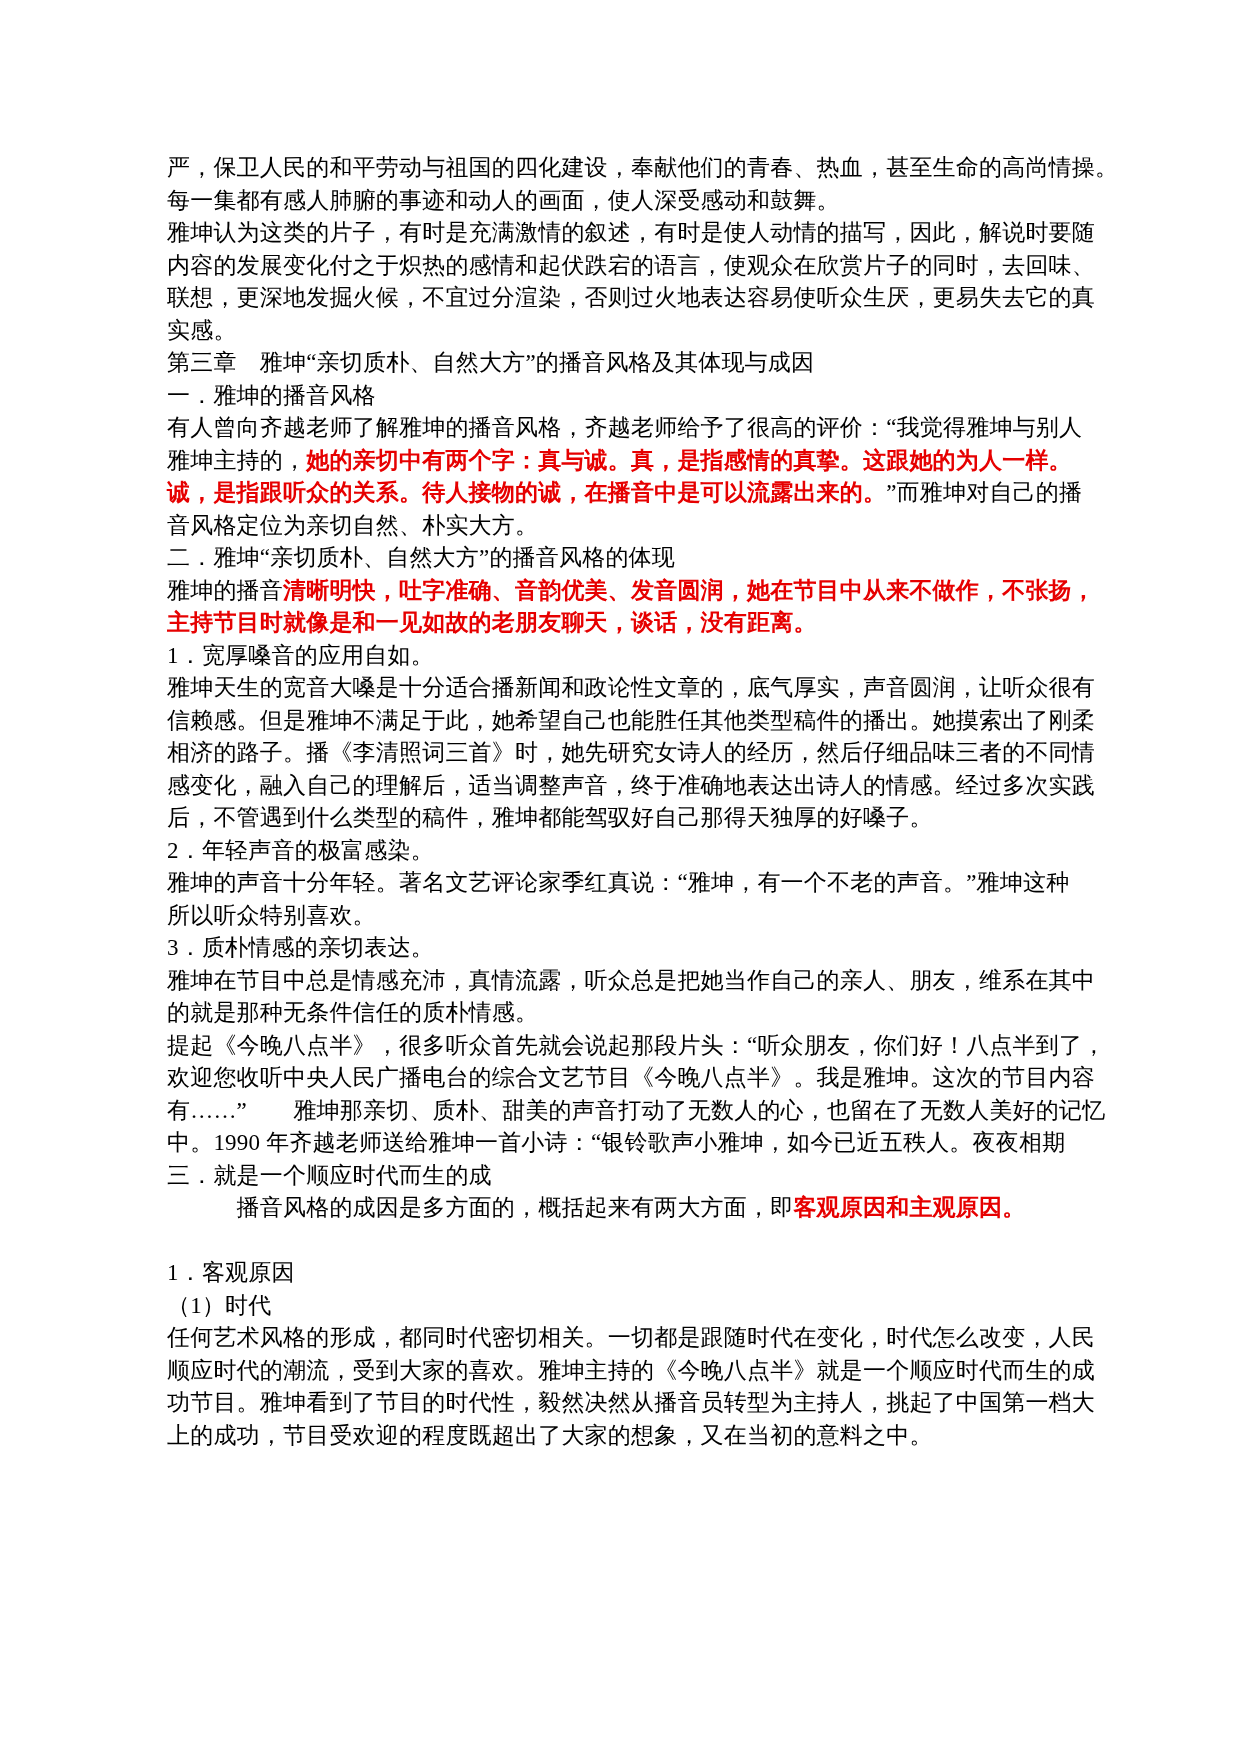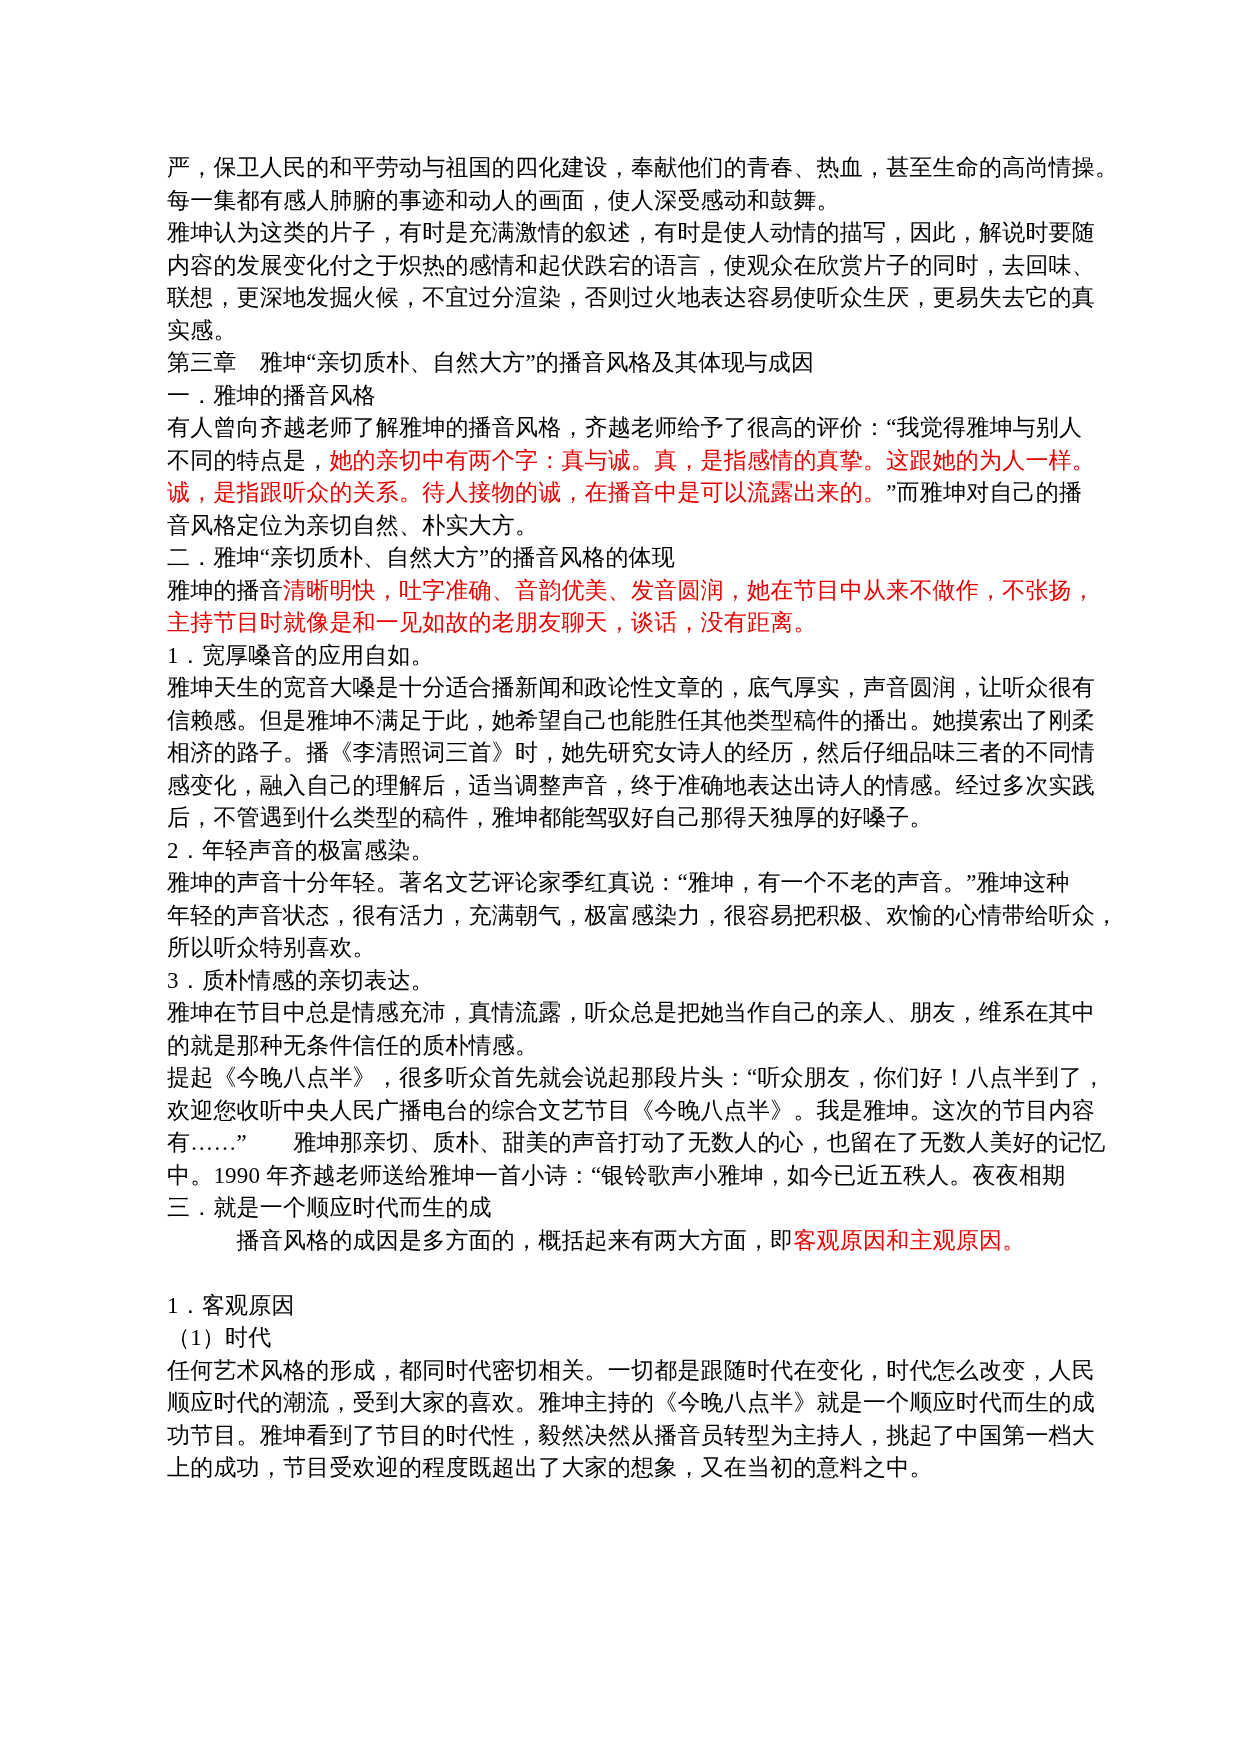--- a/index.html
+++ b/index.html
@@ -23,51 +23,50 @@
     font-size: 23px;
     line-height: 32.5px;
     color: #000000;
     letter-spacing: 0.2px;
   }
   .line {
     white-space: pre;
     height: 32.5px;
   }
   .seg { color: #000000; }
-  .seg.red { color: var(--accent-red, #e60000); }
+  .seg.red { color: var(--accent-red, #e60000); font-weight: bold; }
 </style>
 </head>
 <body>
 
 <div class="page" style="background: rgb(255, 255, 255);">
   <div class="doc-body" style="color: rgb(0, 0, 0);">
       <div class="line"><span class="seg">严，保卫人民的和平劳动与祖国的四化建设，奉献他们的青春、热血，甚至生命的高尚情操。</span></div>
       <div class="line"><span class="seg">每一集都有感人肺腑的事迹和动人的画面，使人深受感动和鼓舞。</span></div>
       <div class="line"><span class="seg">雅坤认为这类的片子，有时是充满激情的叙述，有时是使人动情的描写，因此，解说时要随</span></div>
       <div class="line"><span class="seg">内容的发展变化付之于炽热的感情和起伏跌宕的语言，使观众在欣赏片子的同时，去回味、</span></div>
       <div class="line"><span class="seg">联想，更深地发掘火候，不宜过分渲染，否则过火地表达容易使听众生厌，更易失去它的真</span></div>
       <div class="line"><span class="seg">实感。</span></div>
       <div class="line"><span class="seg">第三章　雅坤“亲切质朴、自然大方”的播音风格及其体现与成因</span></div>
       <div class="line"><span class="seg">一．雅坤的播音风格</span></div>
       <div class="line"><span class="seg">有人曾向齐越老师了解雅坤的播音风格，齐越老师给予了很高的评价：“我觉得雅坤与别人</span></div>
-      <div class="line"><span class="seg">不同的特点是，</span><span class="seg red">她的亲切中有两个字：真与诚。真，是指感情的真挚。这跟她的为人一样。</span></div>
+      <div class="line"><span class="seg">雅坤主持的，</span><span class="seg red">她的亲切中有两个字：真与诚。真，是指感情的真挚。这跟她的为人一样。</span></div>
       <div class="line"><span class="seg red">诚，是指跟听众的关系。待人接物的诚，在播音中是可以流露出来的。</span><span class="seg">”而雅坤对自己的播</span></div>
       <div class="line"><span class="seg">音风格定位为亲切自然、朴实大方。</span></div>
       <div class="line"><span class="seg">二．雅坤“亲切质朴、自然大方”的播音风格的体现</span></div>
       <div class="line"><span class="seg">雅坤的播音</span><span class="seg red">清晰明快，吐字准确、音韵优美、发音圆润，她在节目中从来不做作，不张扬，</span></div>
       <div class="line"><span class="seg red">主持节目时就像是和一见如故的老朋友聊天，谈话，没有距离。</span></div>
       <div class="line"><span class="seg">1．宽厚嗓音的应用自如。</span></div>
       <div class="line"><span class="seg">雅坤天生的宽音大嗓是十分适合播新闻和政论性文章的，底气厚实，声音圆润，让听众很有</span></div>
       <div class="line"><span class="seg">信赖感。但是雅坤不满足于此，她希望自己也能胜任其他类型稿件的播出。她摸索出了刚柔</span></div>
       <div class="line"><span class="seg">相济的路子。播《李清照词三首》时，她先研究女诗人的经历，然后仔细品味三者的不同情</span></div>
       <div class="line"><span class="seg">感变化，融入自己的理解后，适当调整声音，终于准确地表达出诗人的情感。经过多次实践</span></div>
       <div class="line"><span class="seg">后，不管遇到什么类型的稿件，雅坤都能驾驭好自己那得天独厚的好嗓子。</span></div>
       <div class="line"><span class="seg">2．年轻声音的极富感染。</span></div>
       <div class="line"><span class="seg">雅坤的声音十分年轻。著名文艺评论家季红真说：“雅坤，有一个不老的声音。”雅坤这种</span></div>
-      <div class="line"><span class="seg">年轻的声音状态，很有活力，充满朝气，极富感染力，很容易把积极、欢愉的心情带给听众，</span></div>
       <div class="line"><span class="seg">所以听众特别喜欢。</span></div>
       <div class="line"><span class="seg">3．质朴情感的亲切表达。</span></div>
       <div class="line"><span class="seg">雅坤在节目中总是情感充沛，真情流露，听众总是把她当作自己的亲人、朋友，维系在其中</span></div>
       <div class="line"><span class="seg">的就是那种无条件信任的质朴情感。</span></div>
       <div class="line"><span class="seg">提起《今晚八点半》，很多听众首先就会说起那段片头：“听众朋友，你们好！八点半到了，</span></div>
       <div class="line"><span class="seg">欢迎您收听中央人民广播电台的综合文艺节目《今晚八点半》。我是雅坤。这次的节目内容</span></div>
       <div class="line"><span class="seg">有……”　　雅坤那亲切、质朴、甜美的声音打动了无数人的心，也留在了无数人美好的记忆</span></div>
       <div class="line"><span class="seg">中。1990 年齐越老师送给雅坤一首小诗：“银铃歌声小雅坤，如今已近五秩人。夜夜相期</span></div>
       <div class="line"><span class="seg">三．就是一个顺应时代而生的成</span></div>
       <div class="line"><span class="seg">　　　播音风格的成因是多方面的，概括起来有两大方面，即</span><span class="seg red">客观原因和主观原因。</span></div>

